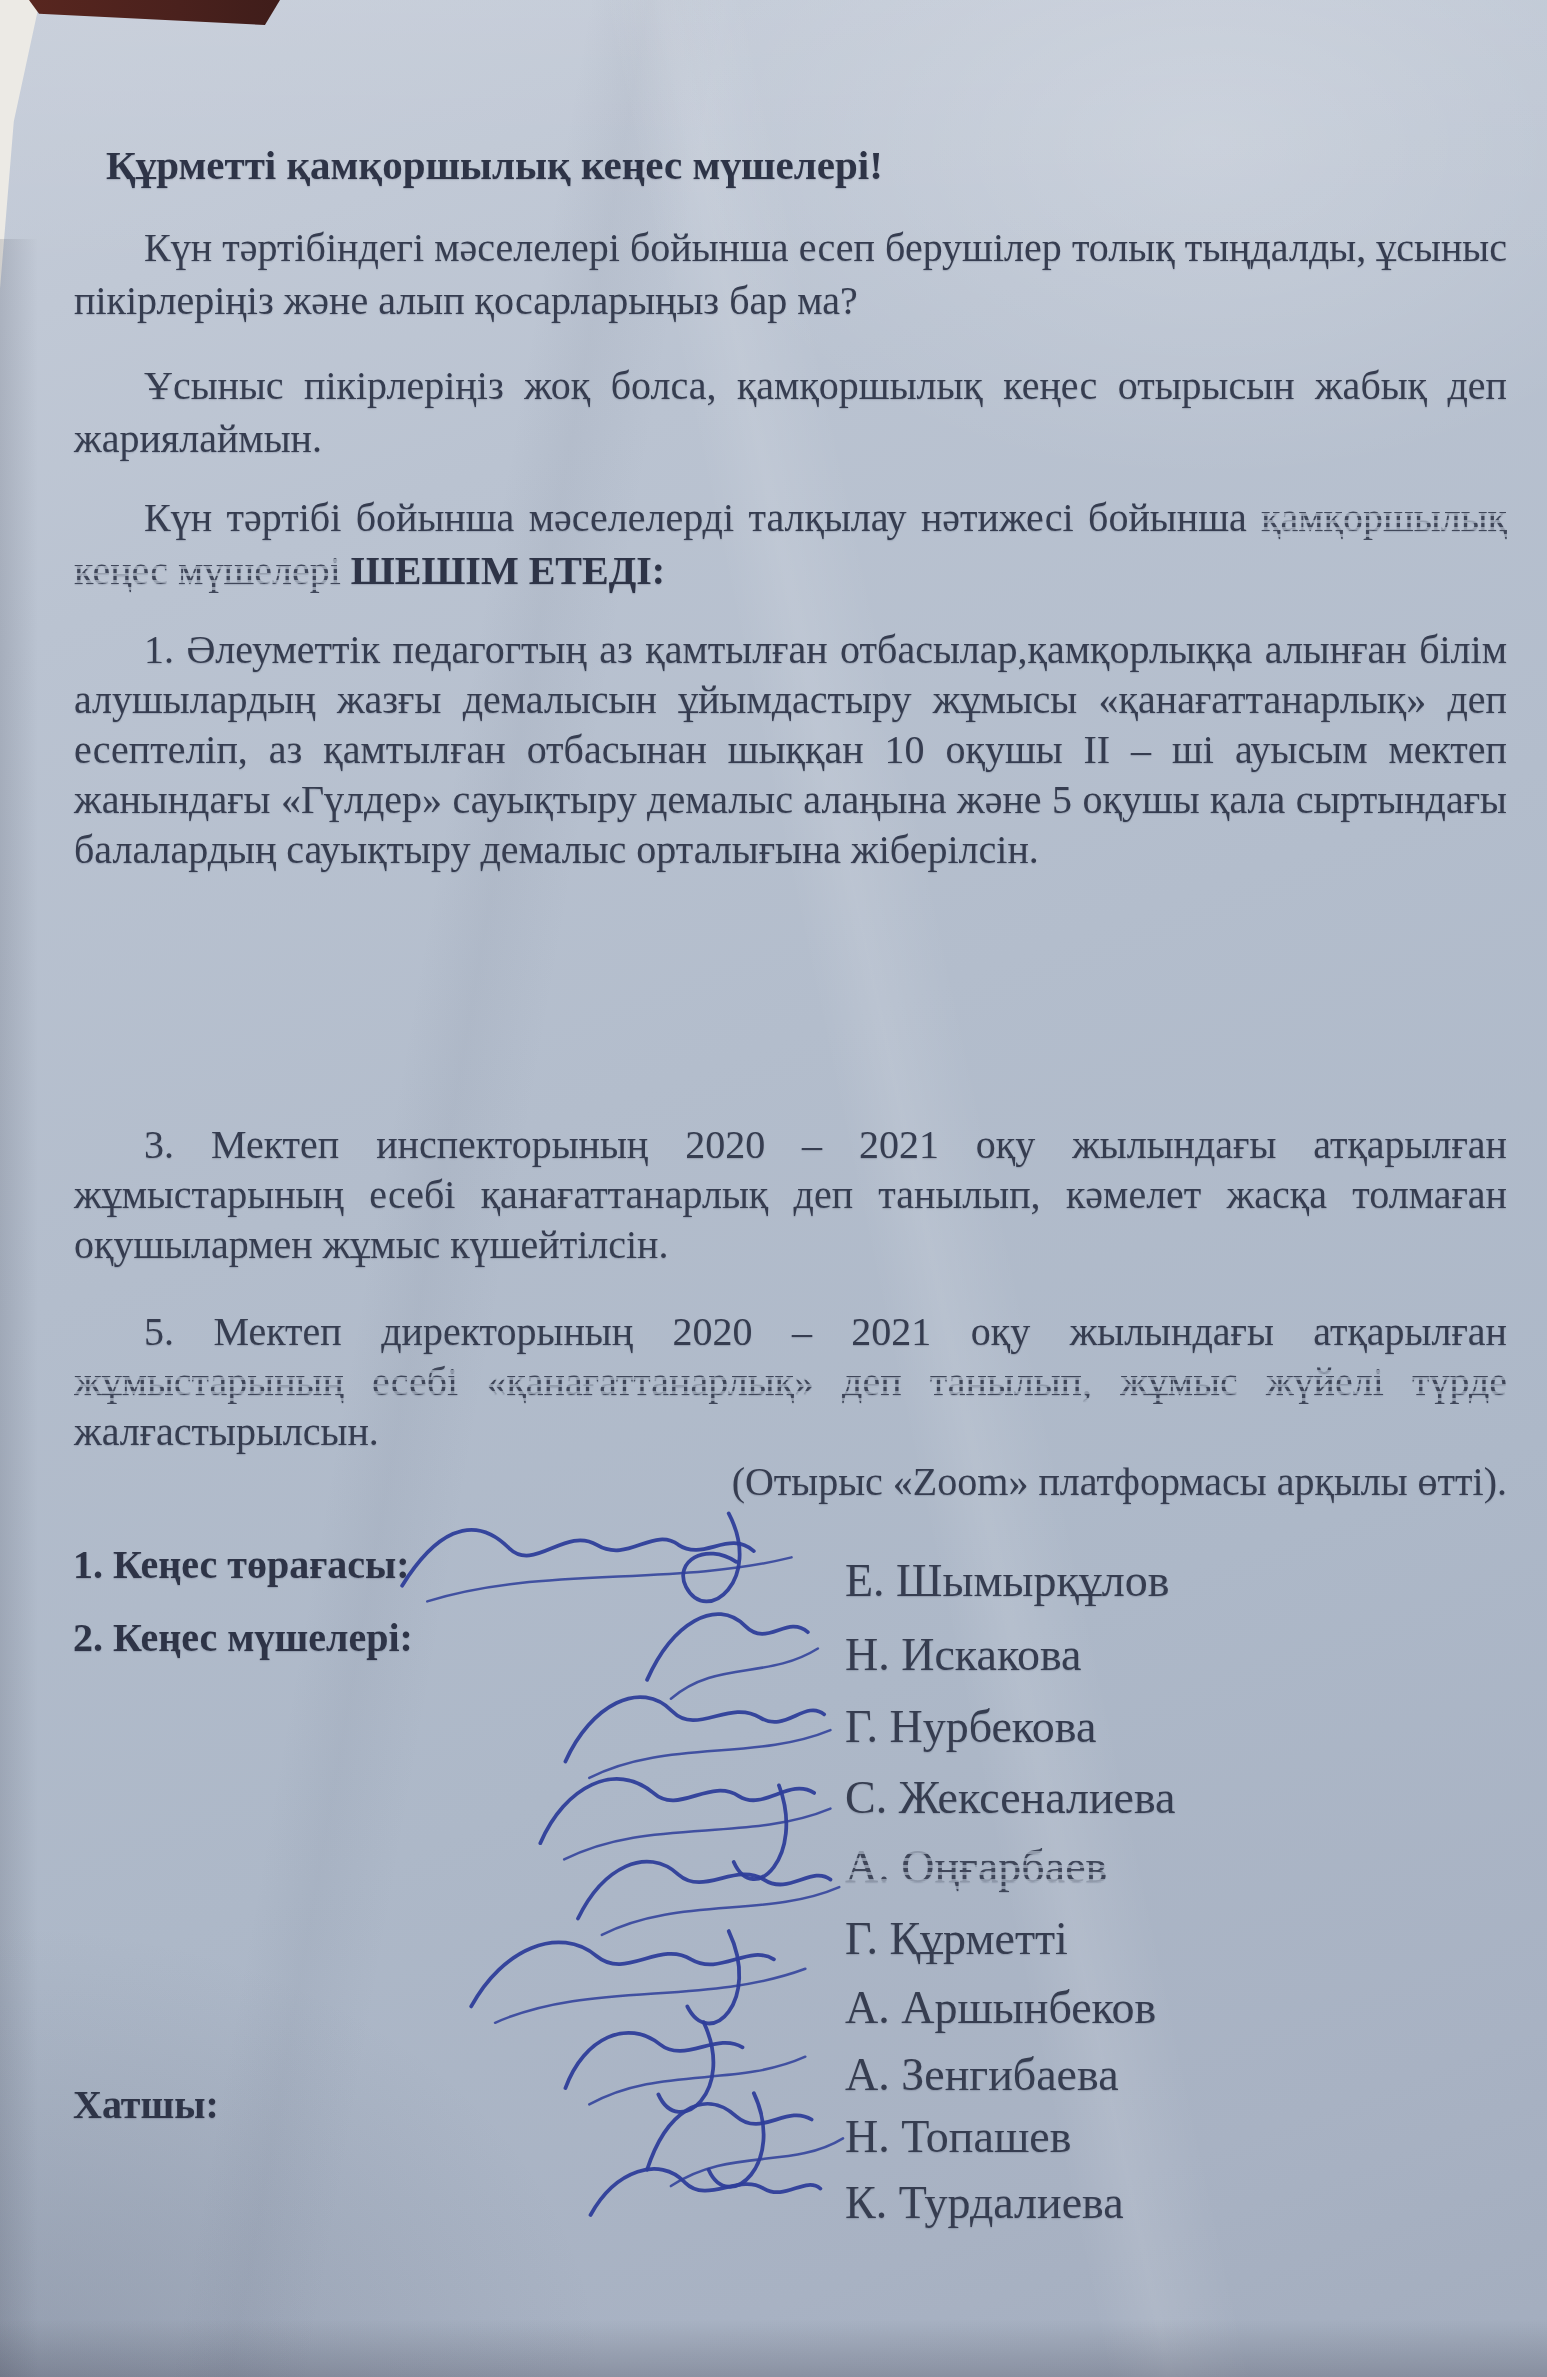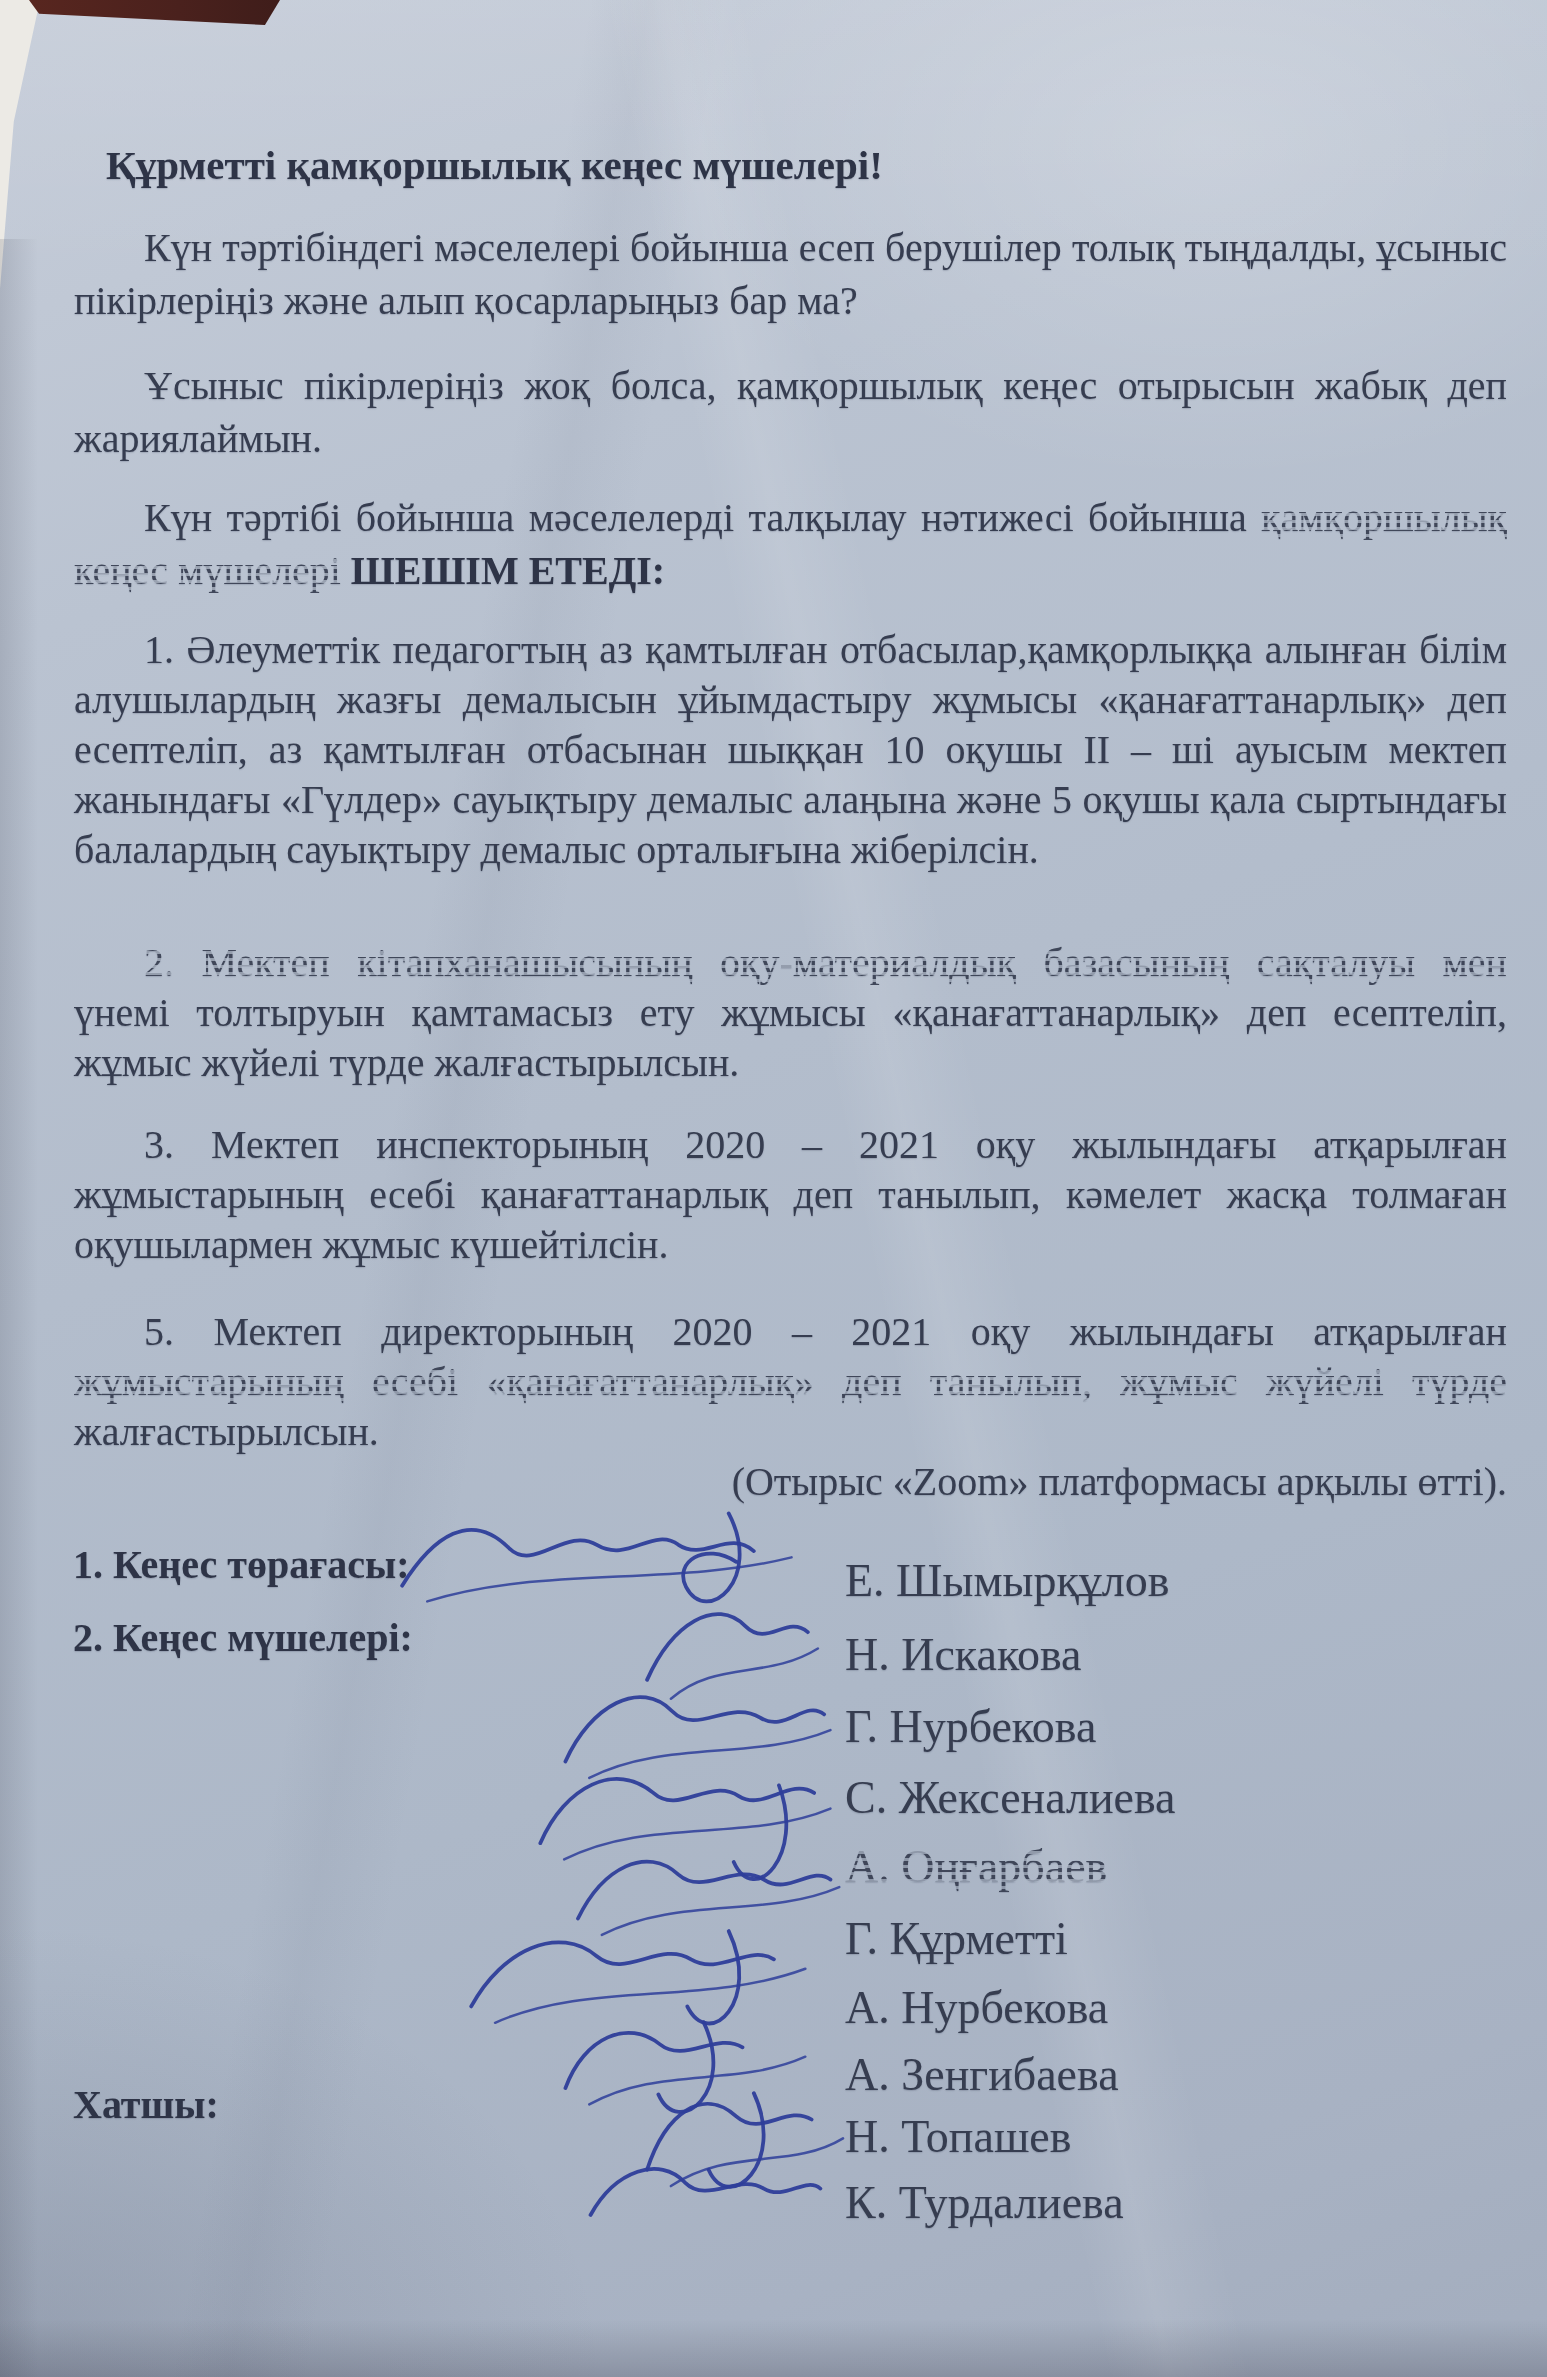--- a/index.html
+++ b/index.html
@@ -85,23 +85,20 @@
     <div class="block title" style="top:140px">Құрметті қамқоршылық кеңес мүшелері!</div>
 
     <div class="block indent" style="top:491px">
       <span>Күн тәртібі бойынша мәселелерді талқылау нәтижесі бойынша </span><span class="streak">қамқоршылық кеңес мүшелері </span><span class="b">ШЕШІМ ЕТЕДІ:</span>
     </div>
 
     <div class="block indent" style="top:359px">Ұсыныс пікірлеріңіз жоқ болса, қамқоршылық кеңес отырысын жабық деп жариялаймын.</div>
 
     <div class="block indent items" style="top:625px">1. Әлеуметтік педагогтың аз қамтылған отбасылар,қамқорлыққа алынған білім алушылардың жазғы демалысын ұйымдастыру жұмысы «қанағаттанарлық» деп есептеліп, аз қамтылған отбасынан шыққан 10 оқушы II – ші ауысым мектеп жанындағы «Гүлдер» сауықтыру демалыс алаңына және 5 оқушы қала сыртындағы  балалардың сауықтыру демалыс орталығына жіберілсін.</div>
 
-    <div class="block indent items" style="top:938px">
-      <span class="streak">2. Мектеп кітапханашысының оқу-материалдық базасының сақталуы мен </span><span>үнемі толтыруын қамтамасыз ету жұмысы «қанағаттанарлық» деп есептеліп, жұмыс жүйелі түрде жалғастырылсын.</span>
-    </div>
 
     <div class="block indent items" style="top:1120px">3. Мектеп инспекторының 2020 – 2021 оқу жылындағы атқарылған жұмыстарының есебі қанағаттанарлық деп танылып, кәмелет жасқа толмаған оқушылармен жұмыс күшейтілсін.</div>
 
     <div class="block indent items" style="top:1307px">
       <span>5. Мектеп директорының 2020 – 2021 оқу жылындағы атқарылған </span><span class="streak">жұмыстарының есебі «қанағаттанарлық» деп танылып, жұмыс жүйелі түрде </span><span>жалғастырылсын.</span>
     </div>
 
     <div class="block items" style="top:1457px;text-align:right">(Отырыс «Zoom» платформасы арқылы өтті).</div>
 
     <div class="sig-label" style="top:1541px">1. Кеңес төрағасы:</div>
@@ -109,21 +106,21 @@
     <div class="sig-label" style="top:1614px">2. Кеңес мүшелері:</div>
 
     <div class="sig-label" style="top:2081px">Хатшы:</div>
 
     <div class="name" style="top:1554px">Е. Шымырқұлов</div>
     <div class="name" style="top:1628px">Н. Искакова</div>
     <div class="name" style="top:1700px">Г. Нурбекова</div>
     <div class="name" style="top:1771px">С. Жексеналиева</div>
     <div class="name streak" style="top:1840px">А. Оңғарбаев</div>
     <div class="name" style="top:1912px">Г. Құрметті</div>
-    <div class="name" style="top:1981px">А. Нурбекова</div>
+    <div class="name" style="top:1981px">А. Аршынбеков</div>
     <div class="name" style="top:2048px">А. Зенгибаева</div>
     <div class="name" style="top:2110px">Н. Топашев</div>
     <div class="name" style="top:2176px">К. Турдалиева</div>
 
     <svg class="ink" width="515" height="742" viewBox="0 0 820 1180" aria-hidden="true">
       <path d="M40,150 C90,70 150,30 210,90 C250,130 300,55 350,85 C400,115 440,55 480,85 C520,112 560,60 600,95"></path>
       <path class="thin" d="M80,175 C260,118 470,152 660,105"></path>
       <path d="M560,35 C615,140 525,215 492,152 C472,112 522,80 572,112"></path>
       <path d="M430,300 C470,210 540,168 586,214 C622,250 652,195 686,224"></path>
       <path class="thin" d="M468,330 C540,268 622,300 702,250"></path>

